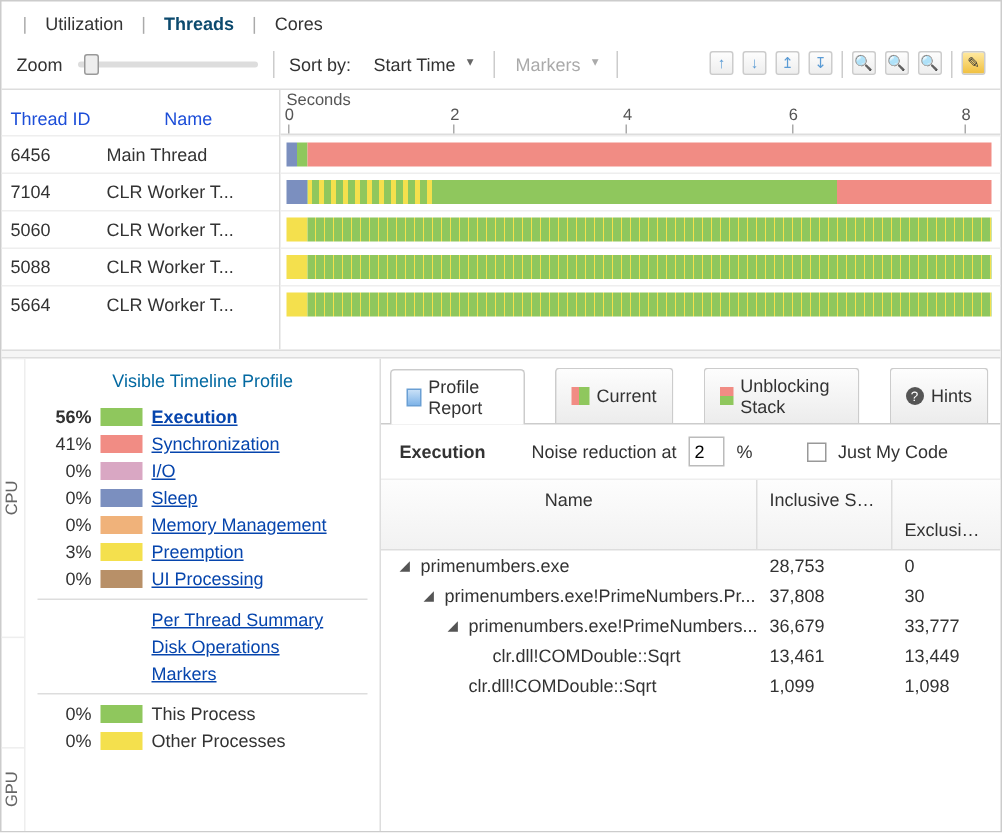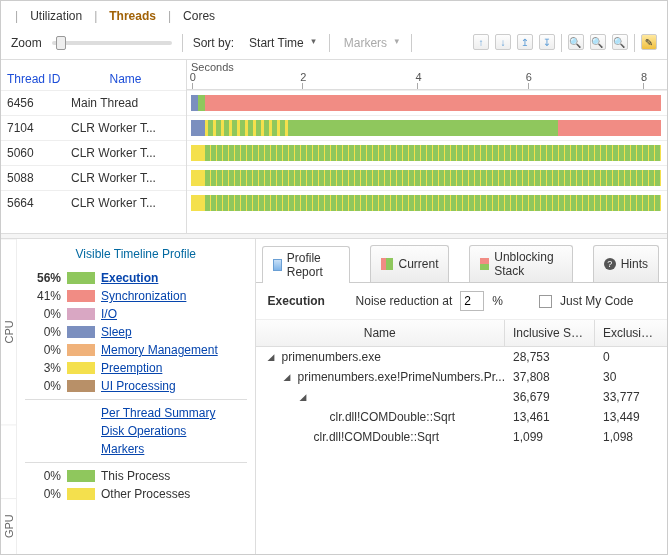--- a/index.html
+++ b/index.html
@@ -2,21 +2,21 @@
 <html><head>
 <meta charset="utf-8">
 <style>
   * { box-sizing: border-box; margin: 0; padding: 0; }
   body { font-family: "Segoe UI", Tahoma, sans-serif; font-size: 12px; color: #333; background: #fff; width: 668px; height: 555px; overflow: hidden; }
   .root { width: 668px; height: 555px; border: 1px solid #ccc; display: flex; flex-direction: column; }
 
   .tabs-top { display: flex; padding: 6px 10px 6px 8px; gap: 2px; align-items: center; }
   .tabs-top .sep { color: #aaa; padding: 0 6px; }
   .tabs-top .tab { cursor: pointer; padding: 2px 4px; }
-  .tabs-top .tab.active { color: #a16207; font-weight: bold; }
+  .tabs-top .tab.active { color: #0c4a6e; font-weight: bold; }
 
   .toolbar { display: flex; align-items: center; padding: 2px 10px 6px 10px; gap: 10px; justify-content: space-between; }
   .zoom-slider { width: 120px; height: 4px; background: #ddd; border-radius: 2px; position: relative; }
   .zoom-slider .thumb { position: absolute; left: 4px; top: -5px; width: 10px; height: 14px; background: #eee; border: 1px solid #999; border-radius: 2px; }
   .toolbar-sep { width: 1px; height: 18px; background: #ccc; }
   .sort-sel { border: 1px solid transparent; padding: 2px 14px 2px 4px; position: relative; cursor: pointer; }
   .sort-sel::after { content: "▾"; position: absolute; right: 2px; font-size: 9px; color: #666; }
   .markers-btn { color: #aaa; padding: 2px 14px 2px 4px; position: relative; }
   .markers-btn::after { content: "▾"; position: absolute; right: 2px; font-size: 9px; color: #aaa; }
   .tool-icons { display: flex; gap: 6px; margin-left: auto; }
@@ -63,21 +63,21 @@
   .rtab.active { background: #fff; position: relative; top: 1px; }
   .rtab .ic { width: 12px; height: 12px; display: inline-block; }
   .rfilter { display: flex; align-items: center; padding: 8px 12px; gap: 8px; border-bottom: 1px solid #eee; }
   .rfilter .title { font-weight: bold; width: 80px; }
   .rfilter input.noise { width: 24px; border: 1px solid #bbb; padding: 2px 3px; font-size: 12px; }
   .rfilter .chk { width: 13px; height: 13px; border: 1px solid #999; display: inline-block; background: #fff; }
   .rgrid-head { display: flex; border-bottom: 1px solid #ddd; background: linear-gradient(#fdfdfd,#f2f2f2); }
   .rgrid-head .gh { padding: 6px 8px; border-right: 1px solid #ddd; font-size: 12px; color: #333; }
   .gh.name { flex: 1; text-align: center; }
   .gh.c2 { width: 90px; white-space: nowrap; overflow: hidden; text-overflow: ellipsis; }
-  .gh.c3 { width: 72px; white-space: nowrap; overflow: hidden; text-overflow: ellipsis; border-right: none; }
+  .gh.c3 { width: 72px; white-space: nowrap; overflow: hidden; text-overflow: ellipsis; border-right: none; margin-top: 20px; }
   .rgrid-body { flex: 1; overflow: auto; }
   .grow { display: flex; padding: 3px 0; font-size: 12px; }
   .grow .gname { flex: 1; white-space: nowrap; overflow: hidden; text-overflow: ellipsis; display: flex; align-items: center; }
   .grow .gc { width: 90px; padding: 0 8px; }
   .grow .gc3 { width: 72px; padding: 0 8px; }
   .expander { width: 10px; display: inline-block; margin-right: 4px; color: #555; font-size: 9px; }
 </style>
 </head>
 <body>
 
@@ -320,20 +320,21 @@
             <div class="gname" style="padding-left:28px">
               <span class="expander">◢</span>
               <span>primenumbers.exe!PrimeNumbers.Pr...</span>
             </div>
             <div class="gc">37,808</div>
             <div class="gc3">30</div>
           </div>
         <div class="grow">
             <div class="gname" style="padding-left:44px">
               <span class="expander">◢</span>
+              <span>primenumbers.exe!PrimeNumbers...</span>
             </div>
             <div class="gc">36,679</div>
             <div class="gc3">33,777</div>
           </div>
         <div class="grow">
             <div class="gname" style="padding-left:74px">
               <span>clr.dll!COMDouble::Sqrt</span>
             </div>
             <div class="gc">13,461</div>
             <div class="gc3">13,449</div>

